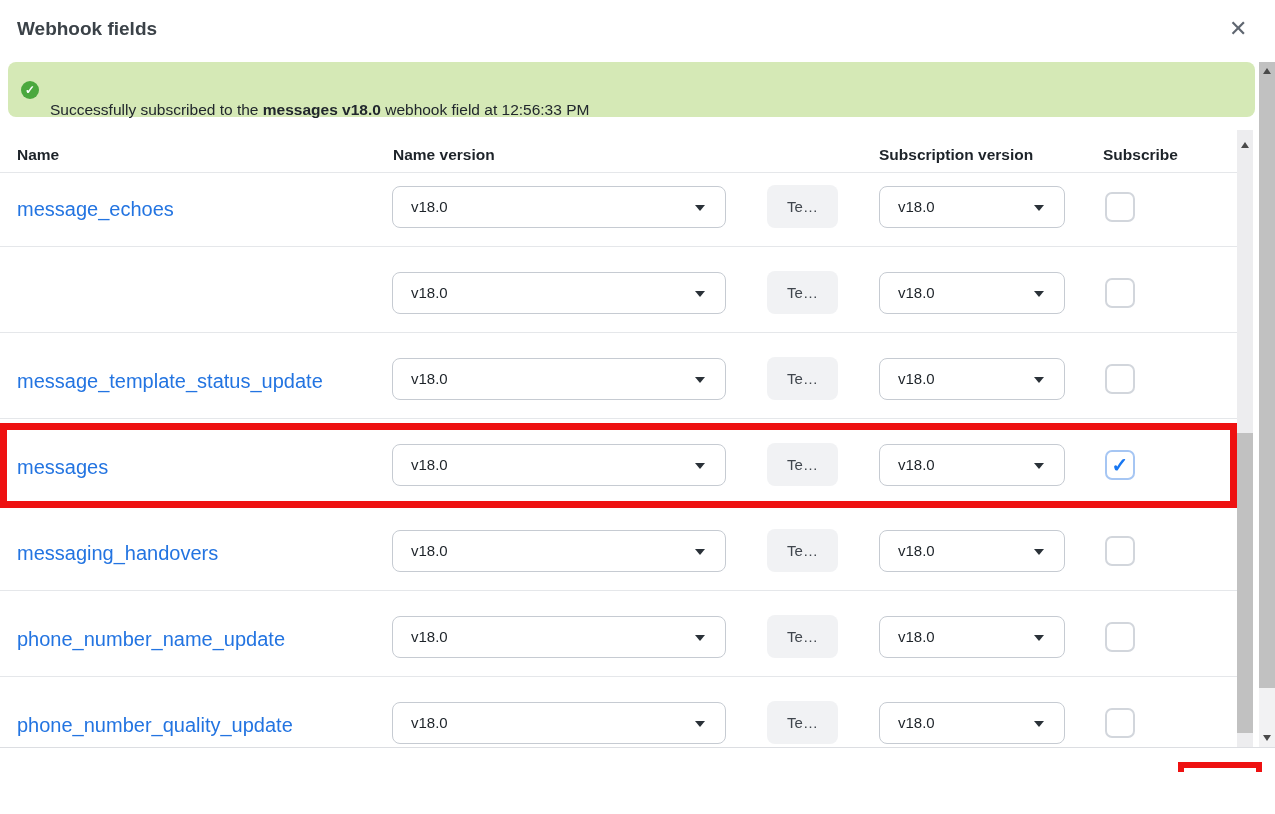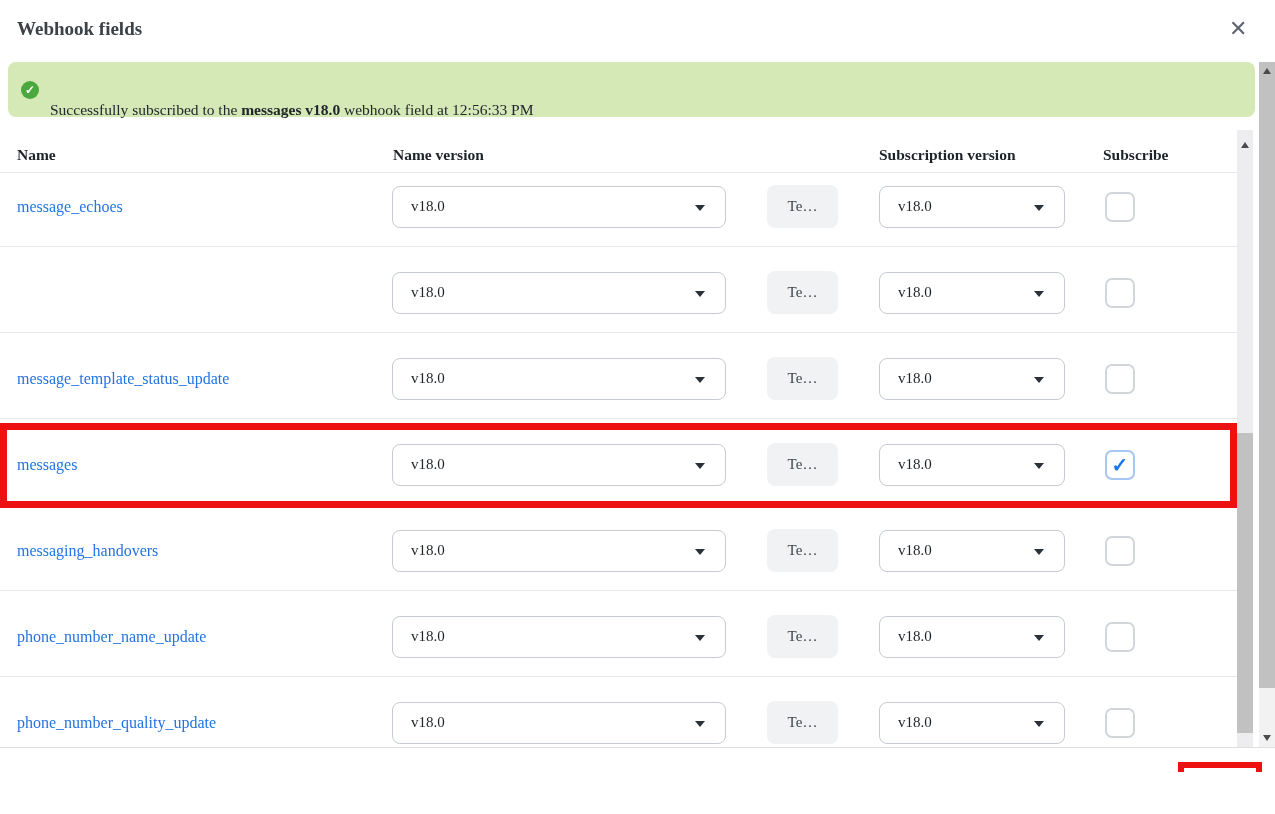--- a/index.html
+++ b/index.html
@@ -1,19 +1,19 @@
 <!DOCTYPE html>
 <html><head>
 <meta charset="utf-8">
 <style>
   * { margin:0; padding:0; box-sizing:border-box; }
   html,body { background:#fff; }
   .stage {
     position:relative; width:1275px; height:772px; background:#ffffff;
-    font-family:Liberation Serif, serif; overflow:hidden; color:#20262e;
+    font-family:Liberation Sans, sans-serif; overflow:hidden; color:#20262e;
   }
   .abs { position:absolute; }
 
   
   .modal-title { left:17px; top:18px; font-size:19px; font-weight:bold; color:#3b4248; }
   .close-x { left:1229px; top:15px; font-size:22px; color:#5f6670; cursor:pointer; line-height:28px; }
 
   
   .banner { left:8px; top:62px; width:1247px; height:55px; background:#d5e9b6; border-radius:8px; }
   .banner-icon { position:absolute; left:13px; top:19px; width:18px; height:18px; border-radius:50%;
@@ -24,21 +24,21 @@
   
   .thead { left:0; top:134px; width:1237px; height:39px; border-bottom:1px solid #e5e7ea; background:#fff;padding-left:21px; }
   .th { position:absolute; top:12px; font-size:15.5px; font-weight:bold; color:#1d2329; }
   .th-name { left:17px; } .th-test { left:393px; } .th-sub { left:879px; } .th-subscribe { left:1103px; }
 
   
   .rows-viewport { left:0; top:174px; width:1237px; height:573px; overflow:hidden; background:#fff; }
   .row { position:absolute; left:0; width:1237px; height:86px; }
   .divider { position:absolute; left:0; width:1237px; height:1px; background:#e5e7ea; }
 
-  .field-link { position:absolute; left:17px; top:24px; font-size:16px; color:#2374e1; text-decoration:none; cursor:pointer; }
+  .field-link { position:absolute; left:17px; top:24px; font-size:20px; color:#2374e1; text-decoration:none; cursor:pointer; }
 
   .dropdown { position:absolute; top:12px; height:42px; background:#fff; border:1px solid #c6cbd2; border-radius:8px; cursor:pointer; }
   .dd-test { left:392px; width:334px; }
   .dd-sub  { left:879px; width:186px; }
   .dd-value { position:absolute; left:18px; top:11px; font-size:15px; color:#1d2329; }
   .caret { position:absolute; right:20px; top:18px; width:0; height:0;
     border-left:5px solid transparent; border-right:5px solid transparent; border-top:6px solid #2a3138; }
 
   .te-btn { position:absolute; left:767px; top:11px; width:71px; height:43px; background:#f1f2f4;
     border:none; border-radius:8px; font-family:inherit; font-size:15px; color:#40464d; cursor:pointer; }

